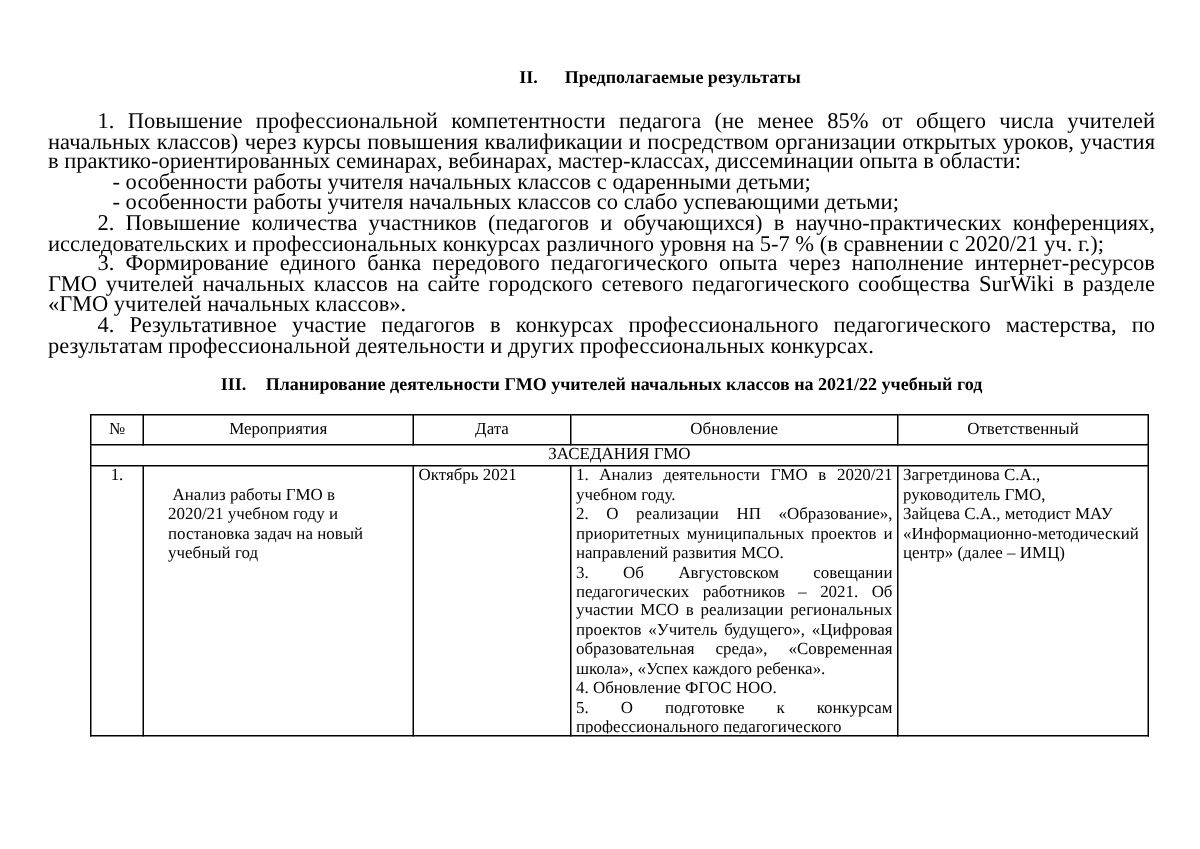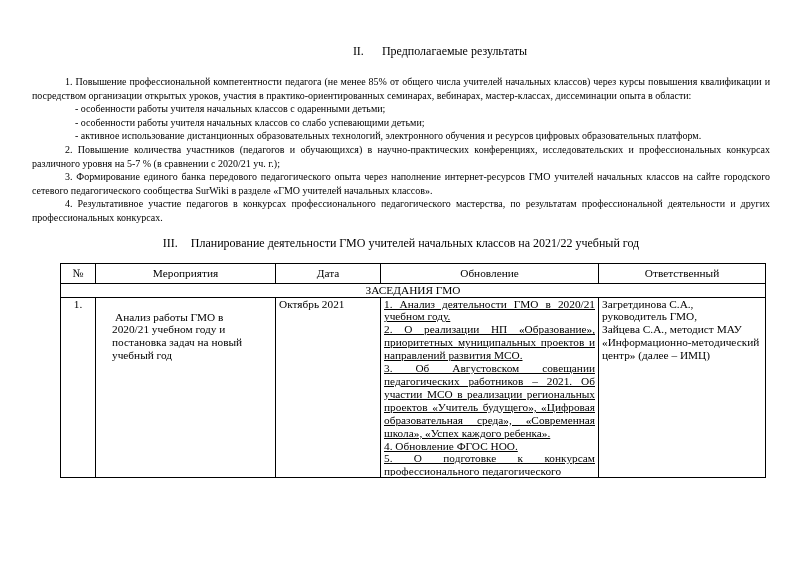--- a/index.html
+++ b/index.html
@@ -14,38 +14,38 @@
     color: #000;
     font-family: "Liberation Serif", "DejaVu Serif", serif;
   }
   .page {
     box-sizing: border-box;
     width: 800px;
     height: 566px;
     padding: 44px 30px 0 32px;
   }
   .heading {
-    font-weight: normal;
+    font-weight: bold;
     font-size: 12px;
     line-height: 14px;
     text-align: center;
     margin: 0;
   }
   .heading-2 {
     padding-left: 78px; 
     margin-bottom: 17px;
   }
   .heading-3 {
     margin-top: 11px;
     margin-bottom: 13px;
   }
   .h-title { margin-left: 18px; }
   .heading-3 .h-title { margin-left: 13px; }
   .para {
-    font-size: 10px;
+    font-size: 15px;
     line-height: 13.6px;
     text-align: justify;
     text-indent: 33px;
     margin: 0;
   }
   .bullet { text-indent: 43px; }
   table.plan {
     border-collapse: collapse;
     table-layout: fixed;
     width: 705px;
@@ -69,37 +69,36 @@
   tr.section-row td {
     height: 13px;
     text-align: center;
     font-weight: normal;
     line-height: 13px;
   }
   tr.data-row { height: 180px; }
   td.cell-num { text-align: center; }
   td.cell-activity p { margin: 13px; text-indent: 3px; }
   td.cell-date { text-align: left; }
-  td.cell-content .clip { height: 178px; overflow: hidden; text-decoration: underline; }
+  td.cell-content .clip { height: 178px; overflow: hidden; }
   td.cell-content p { margin: 0; text-align: justify; }
   td.cell-responsible { white-space: pre-line; }
 </style>
 </head>
 <body>
 
 <div class="page">
 
   <h2 class="heading heading-2">
     <span>II.</span><span class="h-title">Предполагаемые результаты</span>
   </h2>
 
   <p class="para">1. Повышение профессиональной компетентности педагога (не менее 85% от общего числа учителей начальных классов) через курсы повышения квалификации и посредством организации открытых уроков, участия в практико-ориентированных семинарах, вебинарах, мастер-классах, диссеминации опыта в области:</p>
   <p class="para bullet">- особенности работы учителя начальных классов с одаренными детьми;</p>
   <p class="para bullet">- особенности работы учителя начальных классов со слабо успевающими детьми;</p>
-  <p class="para bullet">- активное использование дистанционных образовательных технологий, электронного обучения и ресурсов цифровых образовательных платформ.</p>
   <p class="para">2. Повышение количества участников (педагогов и обучающихся) в научно-практических конференциях, исследовательских и профессиональных конкурсах различного уровня на 5-7 % (в сравнении с 2020/21 уч. г.);</p>
   <p class="para">3. Формирование единого банка передового педагогического опыта через наполнение интернет-ресурсов ГМО учителей начальных классов на сайте городского сетевого педагогического сообщества SurWiki в разделе «ГМО учителей начальных классов».</p>
   <p class="para">4. Результативное участие педагогов в конкурсах профессионального педагогического мастерства, по результатам профессиональной деятельности и других профессиональных конкурсах.</p>
 
   <h2 class="heading heading-3">
     <span>III.</span><span class="h-title">Планирование деятельности ГМО учителей начальных классов на 2021/22 учебный год</span>
   </h2>
 
   <table class="plan">
     <colgroup>

